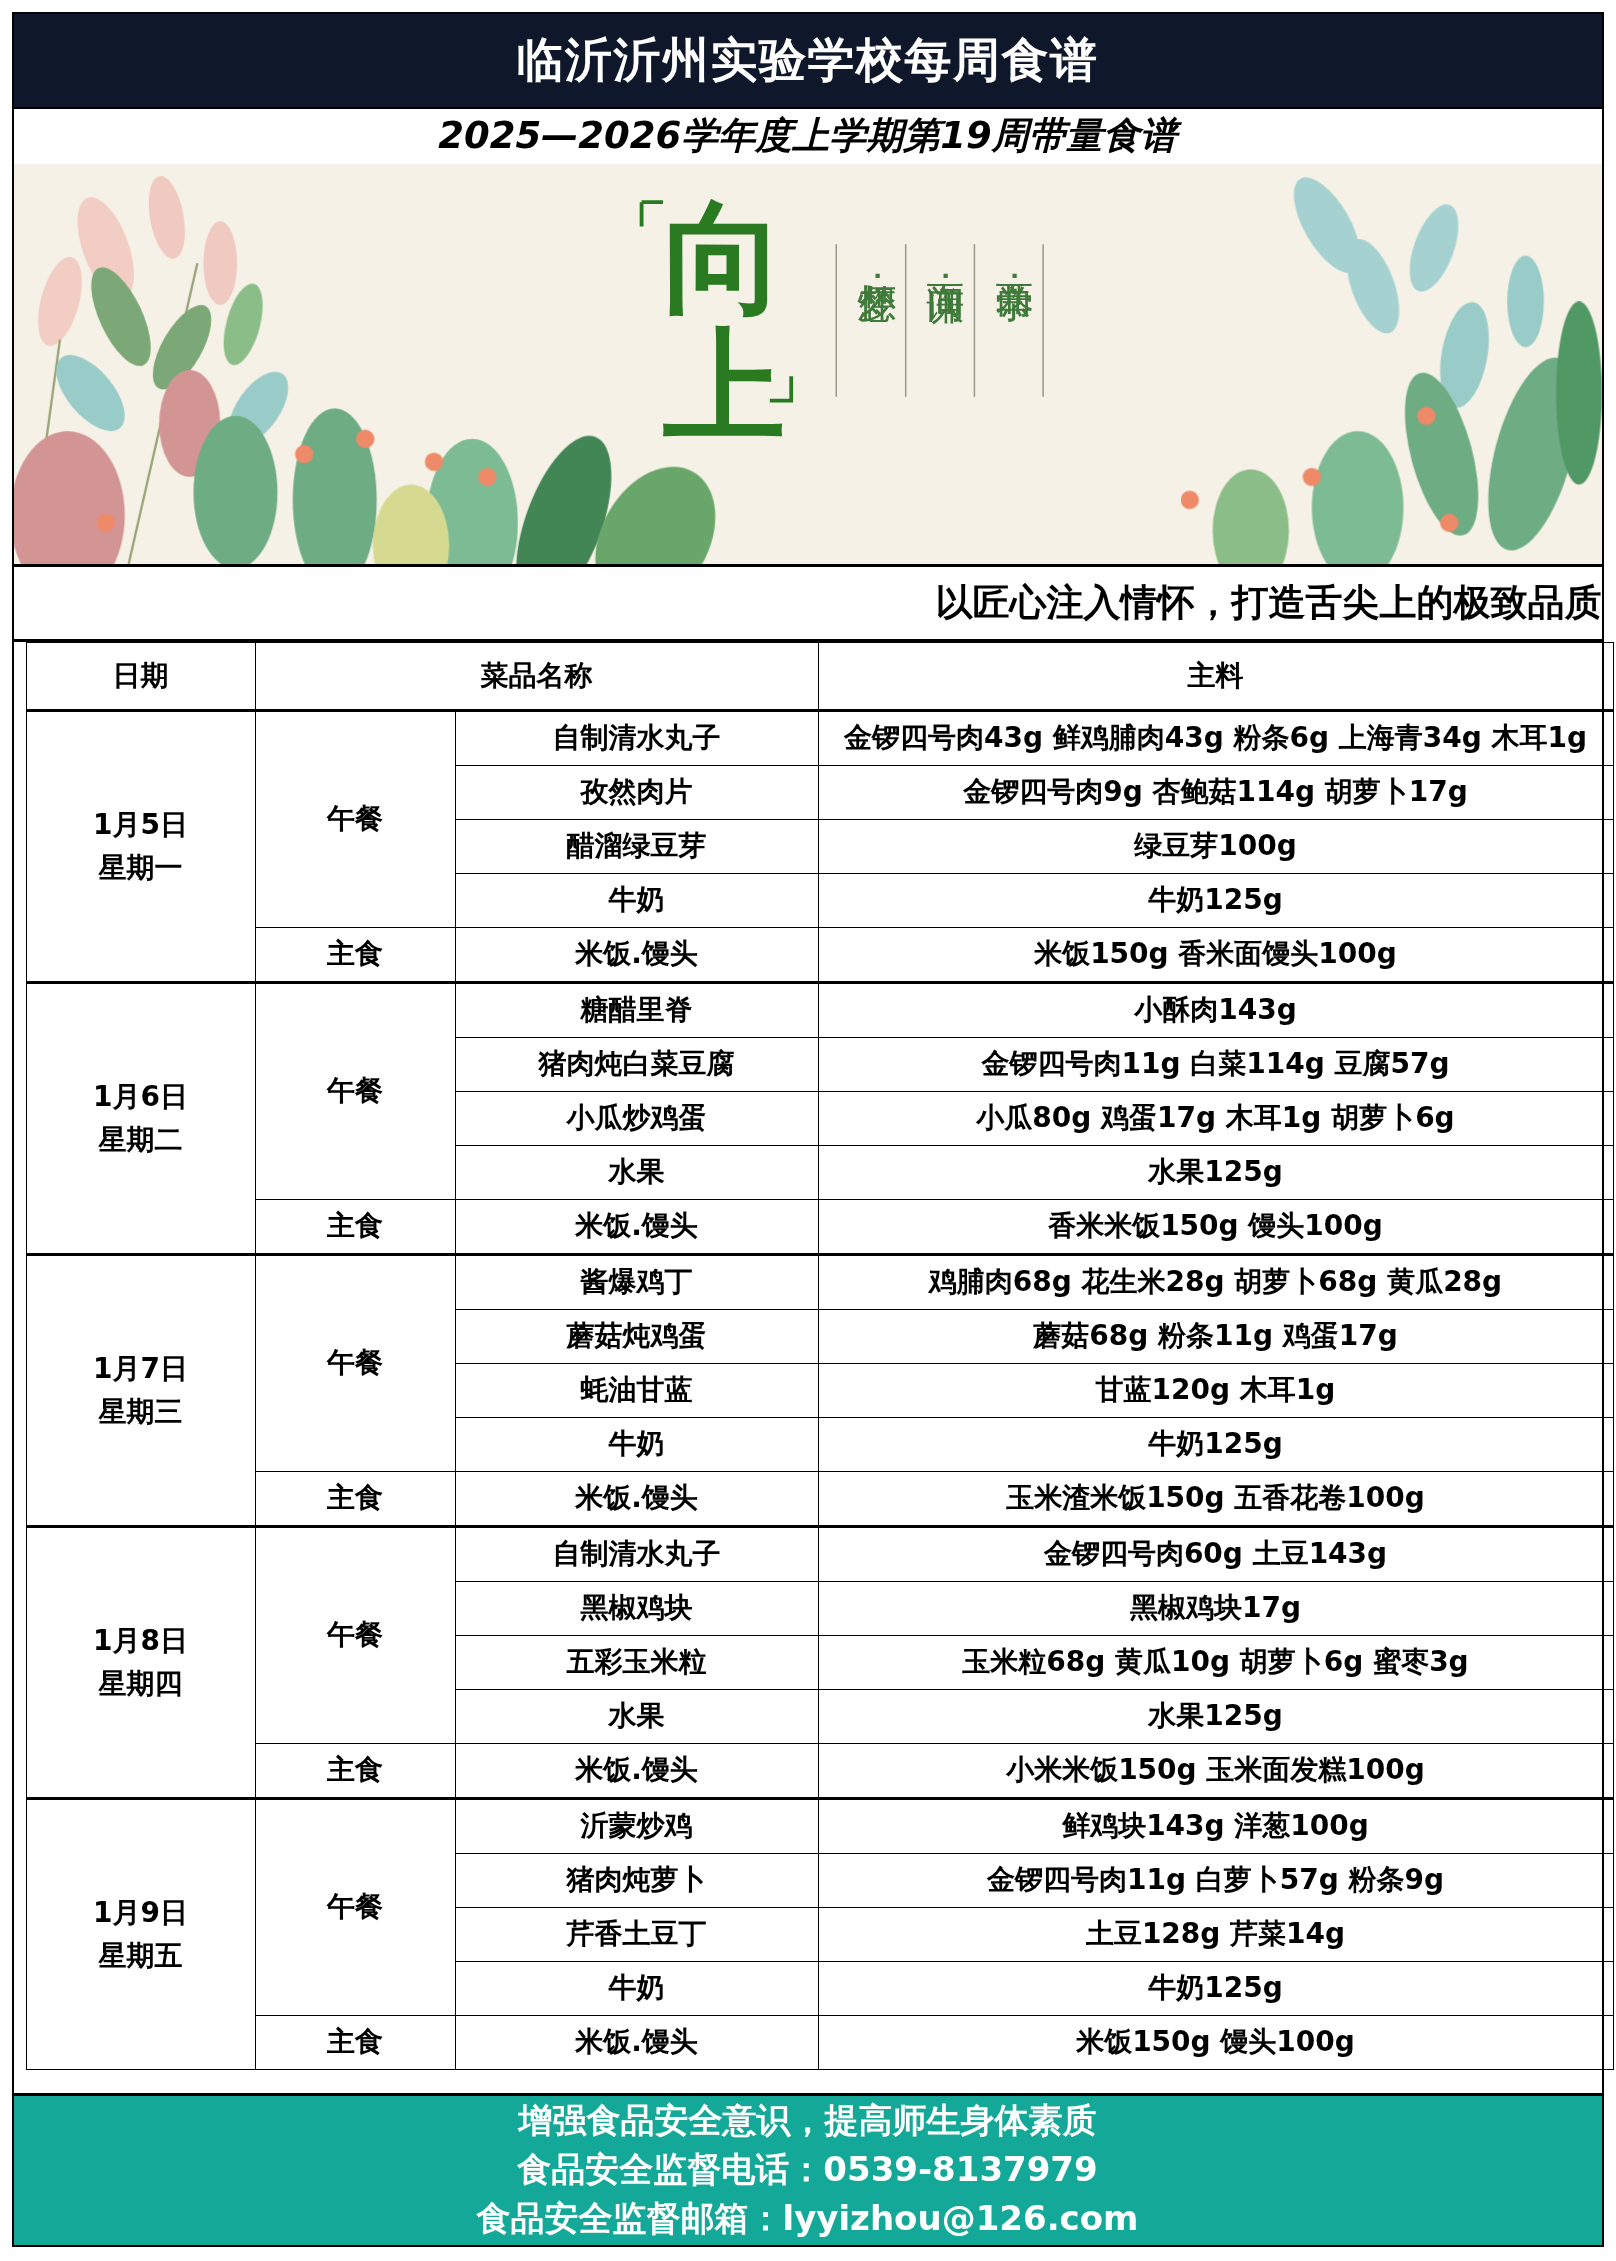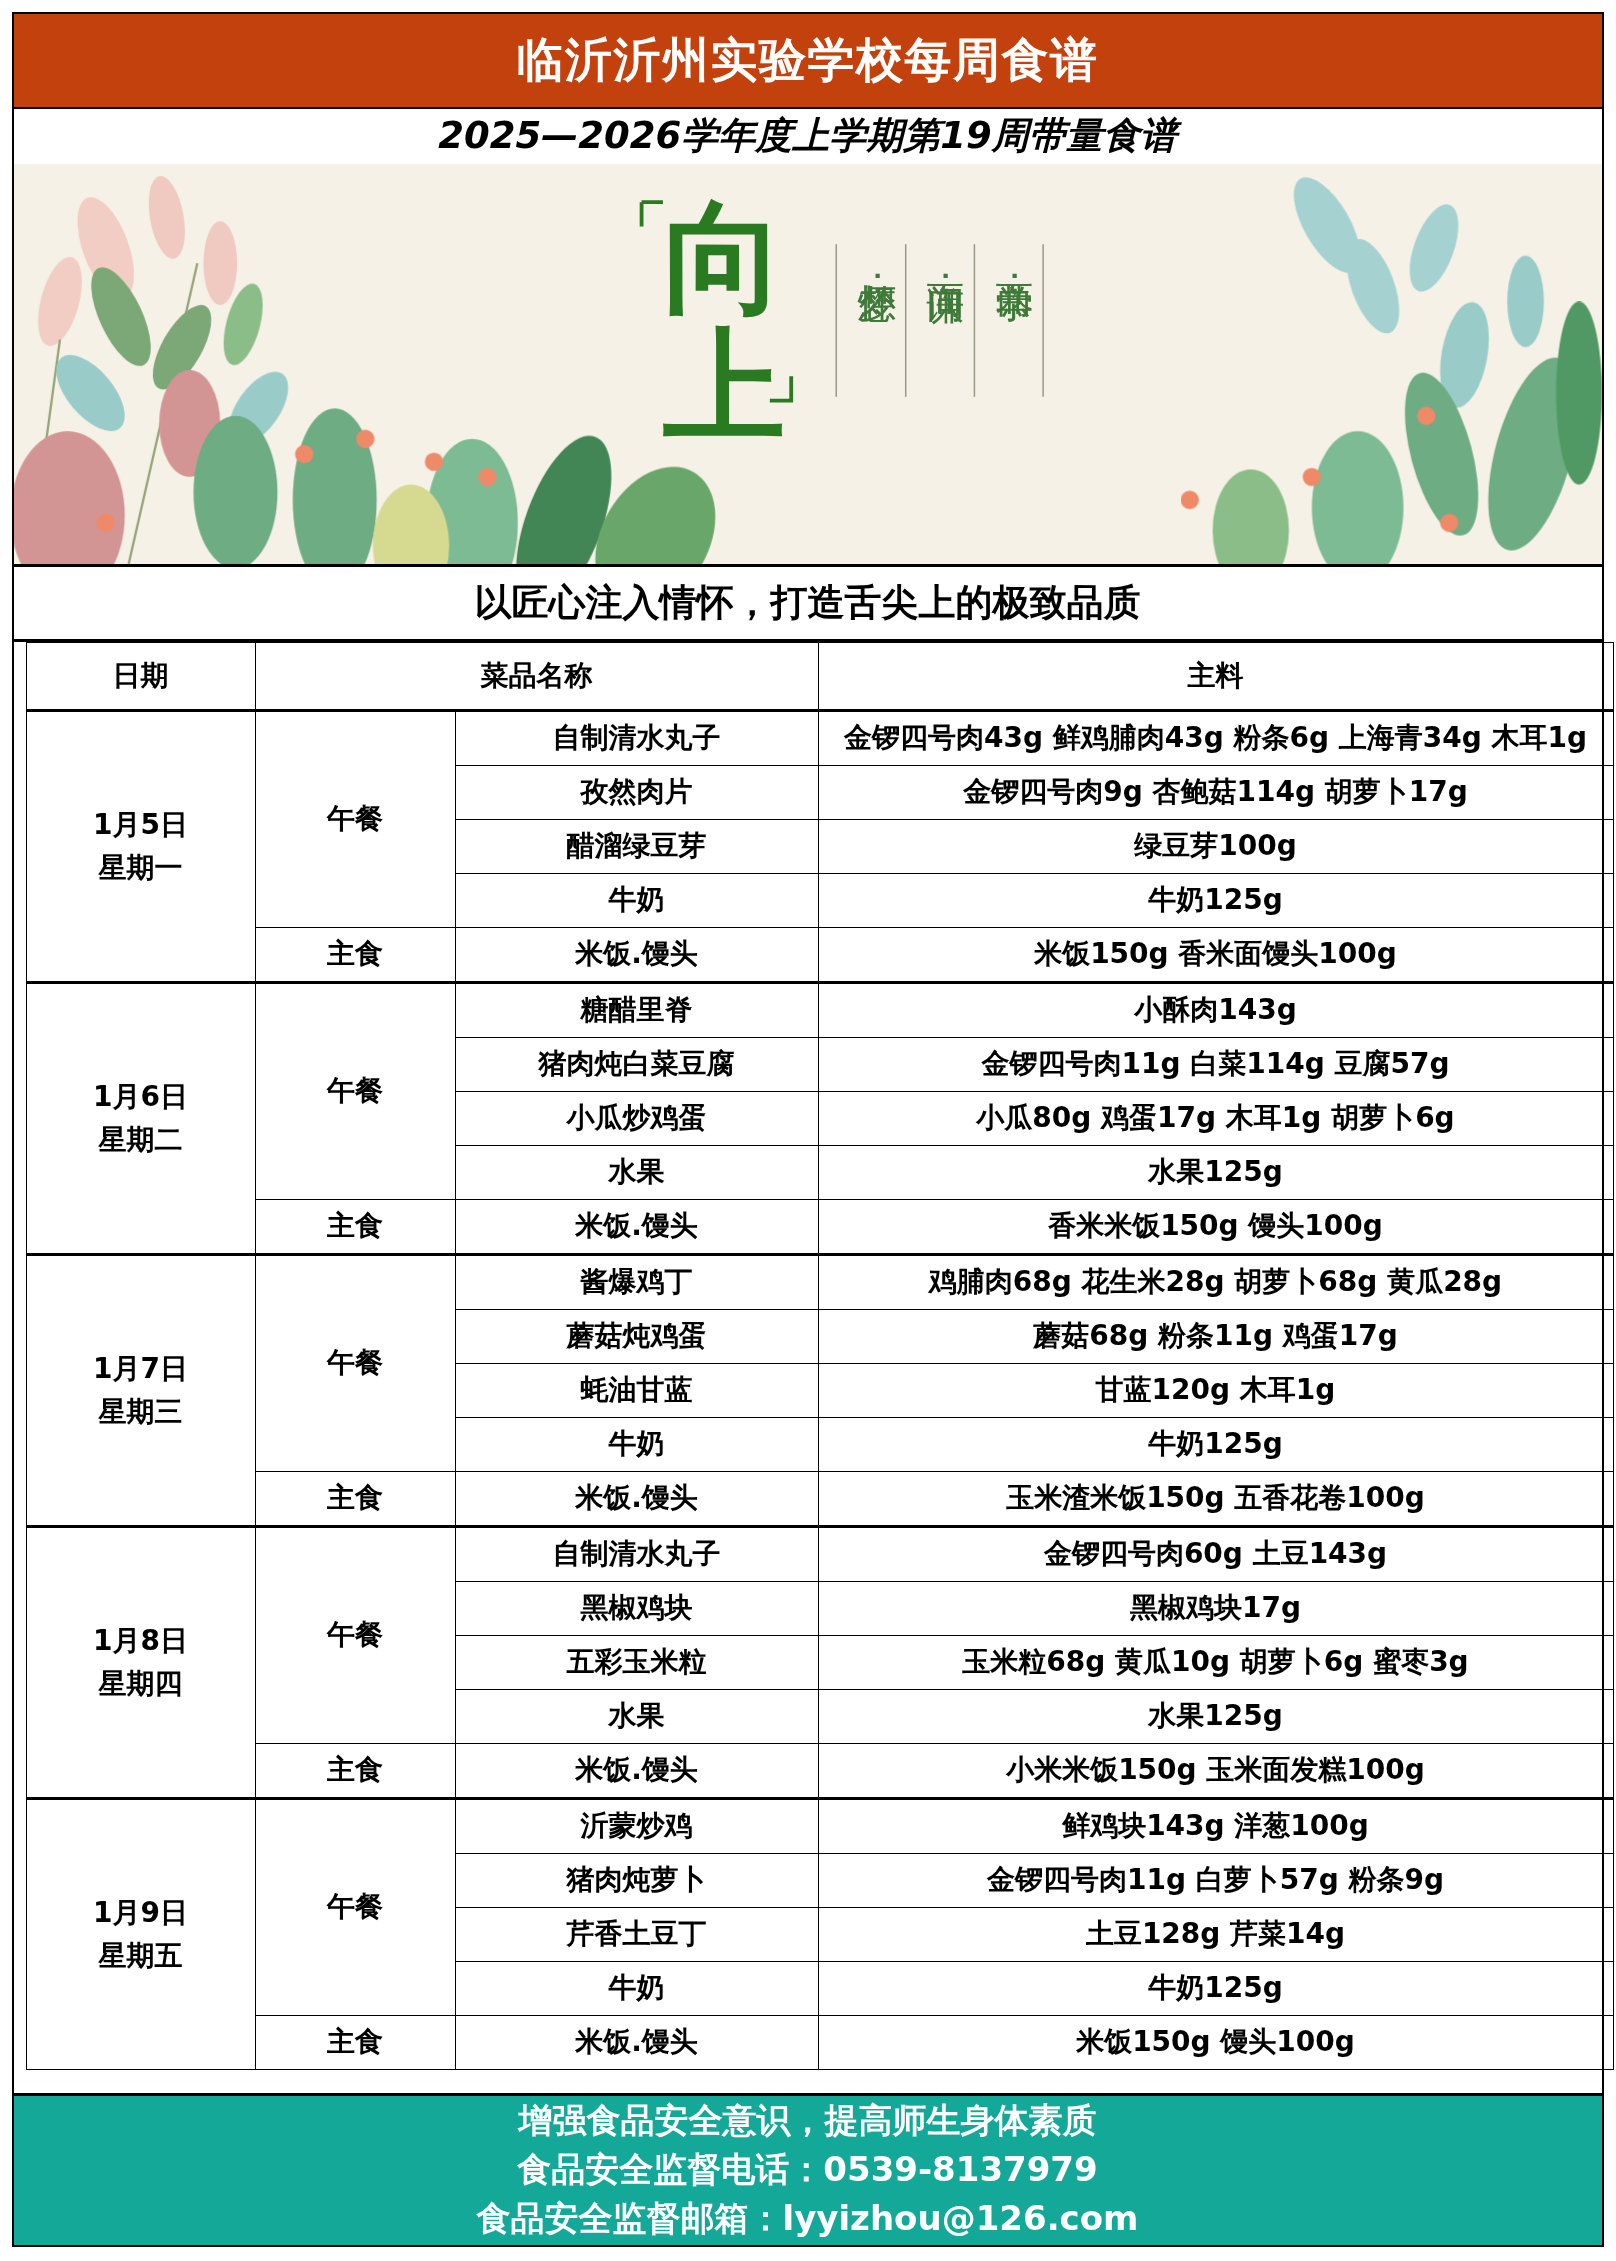--- a/index.html
+++ b/index.html
@@ -1,31 +1,31 @@
 <!DOCTYPE html>
 <html style="font-size:12.2px"><head>
 <meta charset="utf-8">
 <style>
   html, body { margin:0; padding:0; background:#ffffff; }
   body { width:1617px; height:2261px; position:relative; overflow:hidden;
          font-family:"DejaVu Sans","Liberation Sans",sans-serif; color:#000; }
   .frame { position:absolute; left:11.5px; top:11.5px; width:1592px; height:2235px;
            border:2.3px solid #000; box-sizing:border-box; background:#fff; }
-  .title-bar { position:absolute; left:0; top:0; width:100%; height:95px; background:#c2410c;
+  .title-bar { position:absolute; left:0; top:0; width:100%; height:95px; background:#0f172a;
                border-bottom:2.3px solid #000; box-sizing:border-box;
                display:flex; align-items:center; justify-content:center; }
   .title-bar span { color:#fff; font-weight:bold; font-size:47px; letter-spacing:1.5px; }
   .subtitle { position:absolute; left:0; top:95px; width:100%; height:55px;
               display:flex; align-items:center; justify-content:center;font-style:italic; }
   .subtitle span { font-weight:bold; font-size:37px; }
   .banner { position:absolute; left:0; top:150px; width:100%; height:403px; background:#f5f1e6;
             overflow:hidden; border-bottom:3.1px solid #000; box-sizing:border-box; }
   .banner svg { position:absolute; left:0; top:0; }
   .slogan { position:absolute; left:0; top:553px; width:100%; height:75px;
-            display:flex; align-items:center; justify-content:center;
+            display:flex; align-items:center; justify-content:flex-end;
             border-bottom:3.1px solid #000; box-sizing:border-box; }
   .slogan span { font-weight:bold; font-size:37px; }
   table.menu { position:absolute; left:12px; top:628px; width:1588px; border-collapse:collapse; table-layout:fixed; }
   table.menu td, table.menu th { border:1.5px solid #000; text-align:center; vertical-align:middle;
             font-weight:bold; font-size:28px; padding:0; }
   table.menu th { height:66px; font-size:28px; }
   table.menu tr.row td { height:53px; }
   table.menu tr.day-start td { border-top:3.1px solid #000;margin-left:12px; }
   table.menu td.date { line-height:43px; }
   .footer { position:absolute; left:0; top:2079px; width:100%; height:152px; background:#14a899;

